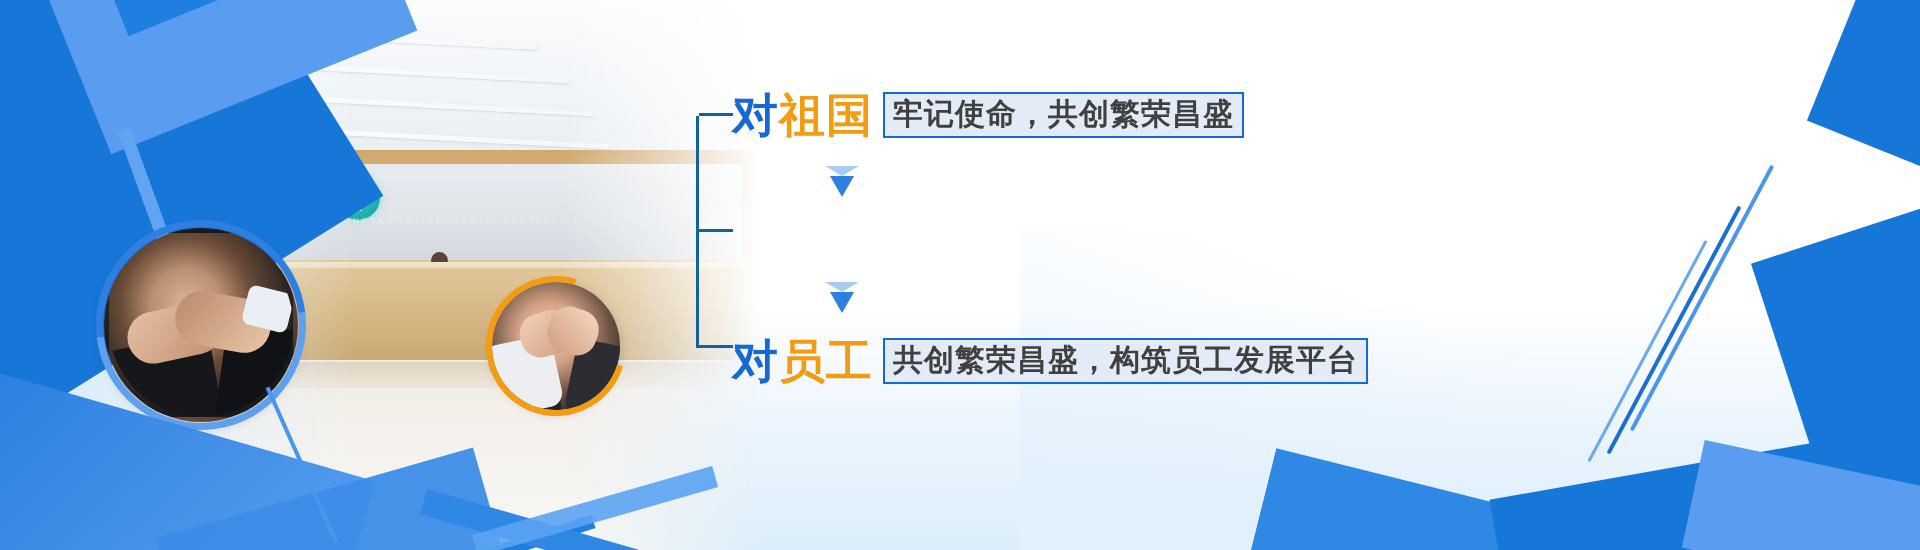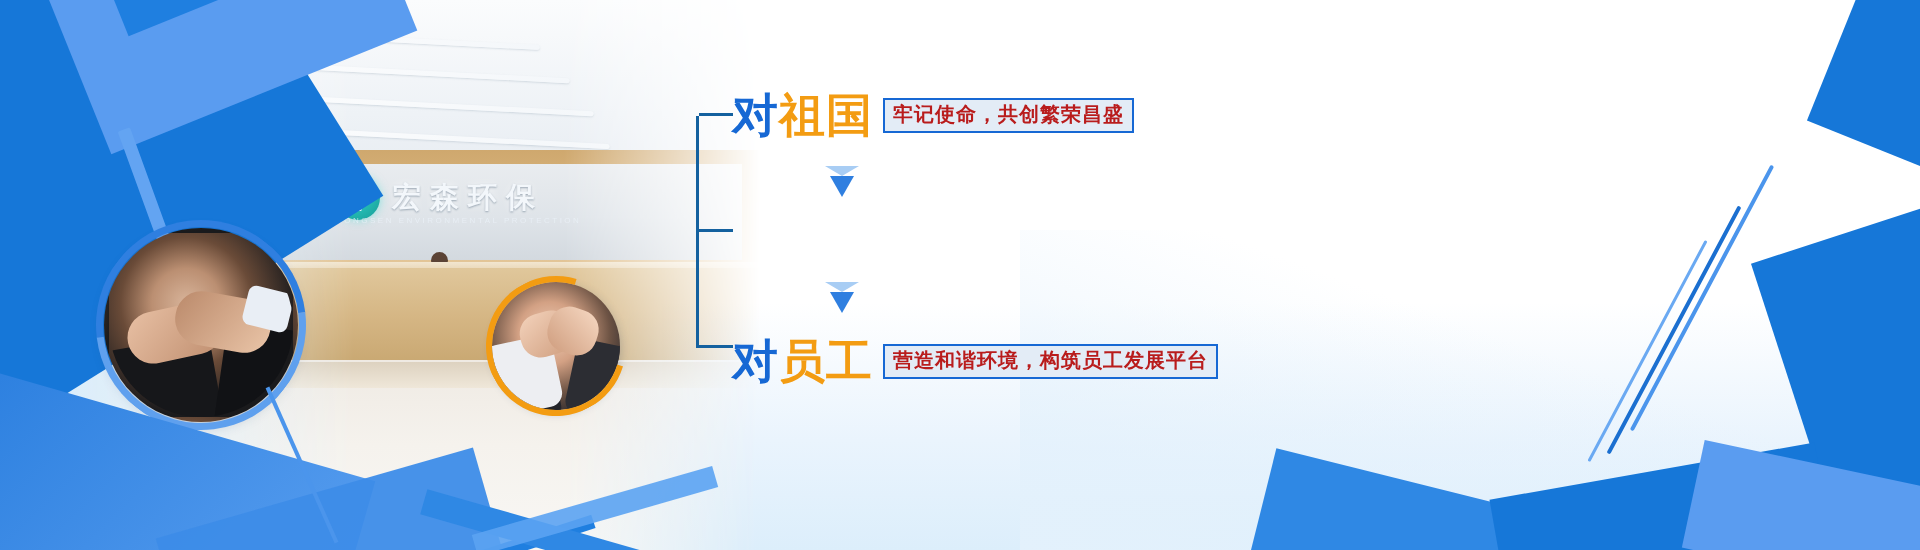--- a/index.html
+++ b/index.html
@@ -312,21 +312,21 @@
   .lead{
     font-size:46px; font-weight:700; letter-spacing:1px;
     line-height:1;
     font-family:"DejaVu Sans","Liberation Sans",sans-serif;
   }
   .lead .c-blue{ color:#1668d4; }
   .lead .c-orange{ color:#f39c12; }
 
   .phrase{
     margin-left:10px;
-    font-size:20px; font-weight:700; color:#b91c1c;
+    font-size:30px; font-weight:700; color:#404040;
     letter-spacing:1px;
     background:#e3ecf6;
     border:2px solid #1668d4;
     padding:4px 8px 6px 8px;
     line-height:1.05;
     font-family:"DejaVu Sans","Liberation Sans",sans-serif;
   }
 
   .arrow{
     position:absolute; width:0; height:0;
@@ -377,21 +377,20 @@
       <div class="body"></div>
     </div>
     <div class="ph-desk-top"></div>
     <div class="ph-desk"></div>
     <div class="ph-floor"></div>
     <div class="ph-floor-strip"></div>
   </div>
 
   <div class="logo">
     <div class="logo-mark"></div>
-    <div class="logo-text">宏森环保</div>
   </div>
   <div class="logo-sub">HONGSEN ENVIRONMENTAL PROTECTION</div>
 
   <div class="deco d-topleft-blue"></div>
   <div class="deco d-topleft-light"></div>
   <div class="deco d-topleft-band"></div>
   <div class="deco d-lbar"></div>
 
   <div class="circ circ-1">
     <div class="suit-l"></div>
@@ -447,17 +446,17 @@
     </div>
 
 
     <div class="arrow arrow-2">
       <div class="top"></div>
       <div class="bot"></div>
     </div>
 
     <div class="row row-3">
       <div class="lead"><span class="c-blue">对</span><span class="c-orange">员工</span></div>
-      <div class="phrase">营造和谐环境，构筑员工发展平台</div>
+      <div class="phrase">共创繁荣昌盛，构筑员工发展平台</div>
     </div>
 
   </div>
 </div>
 
 </body></html>

